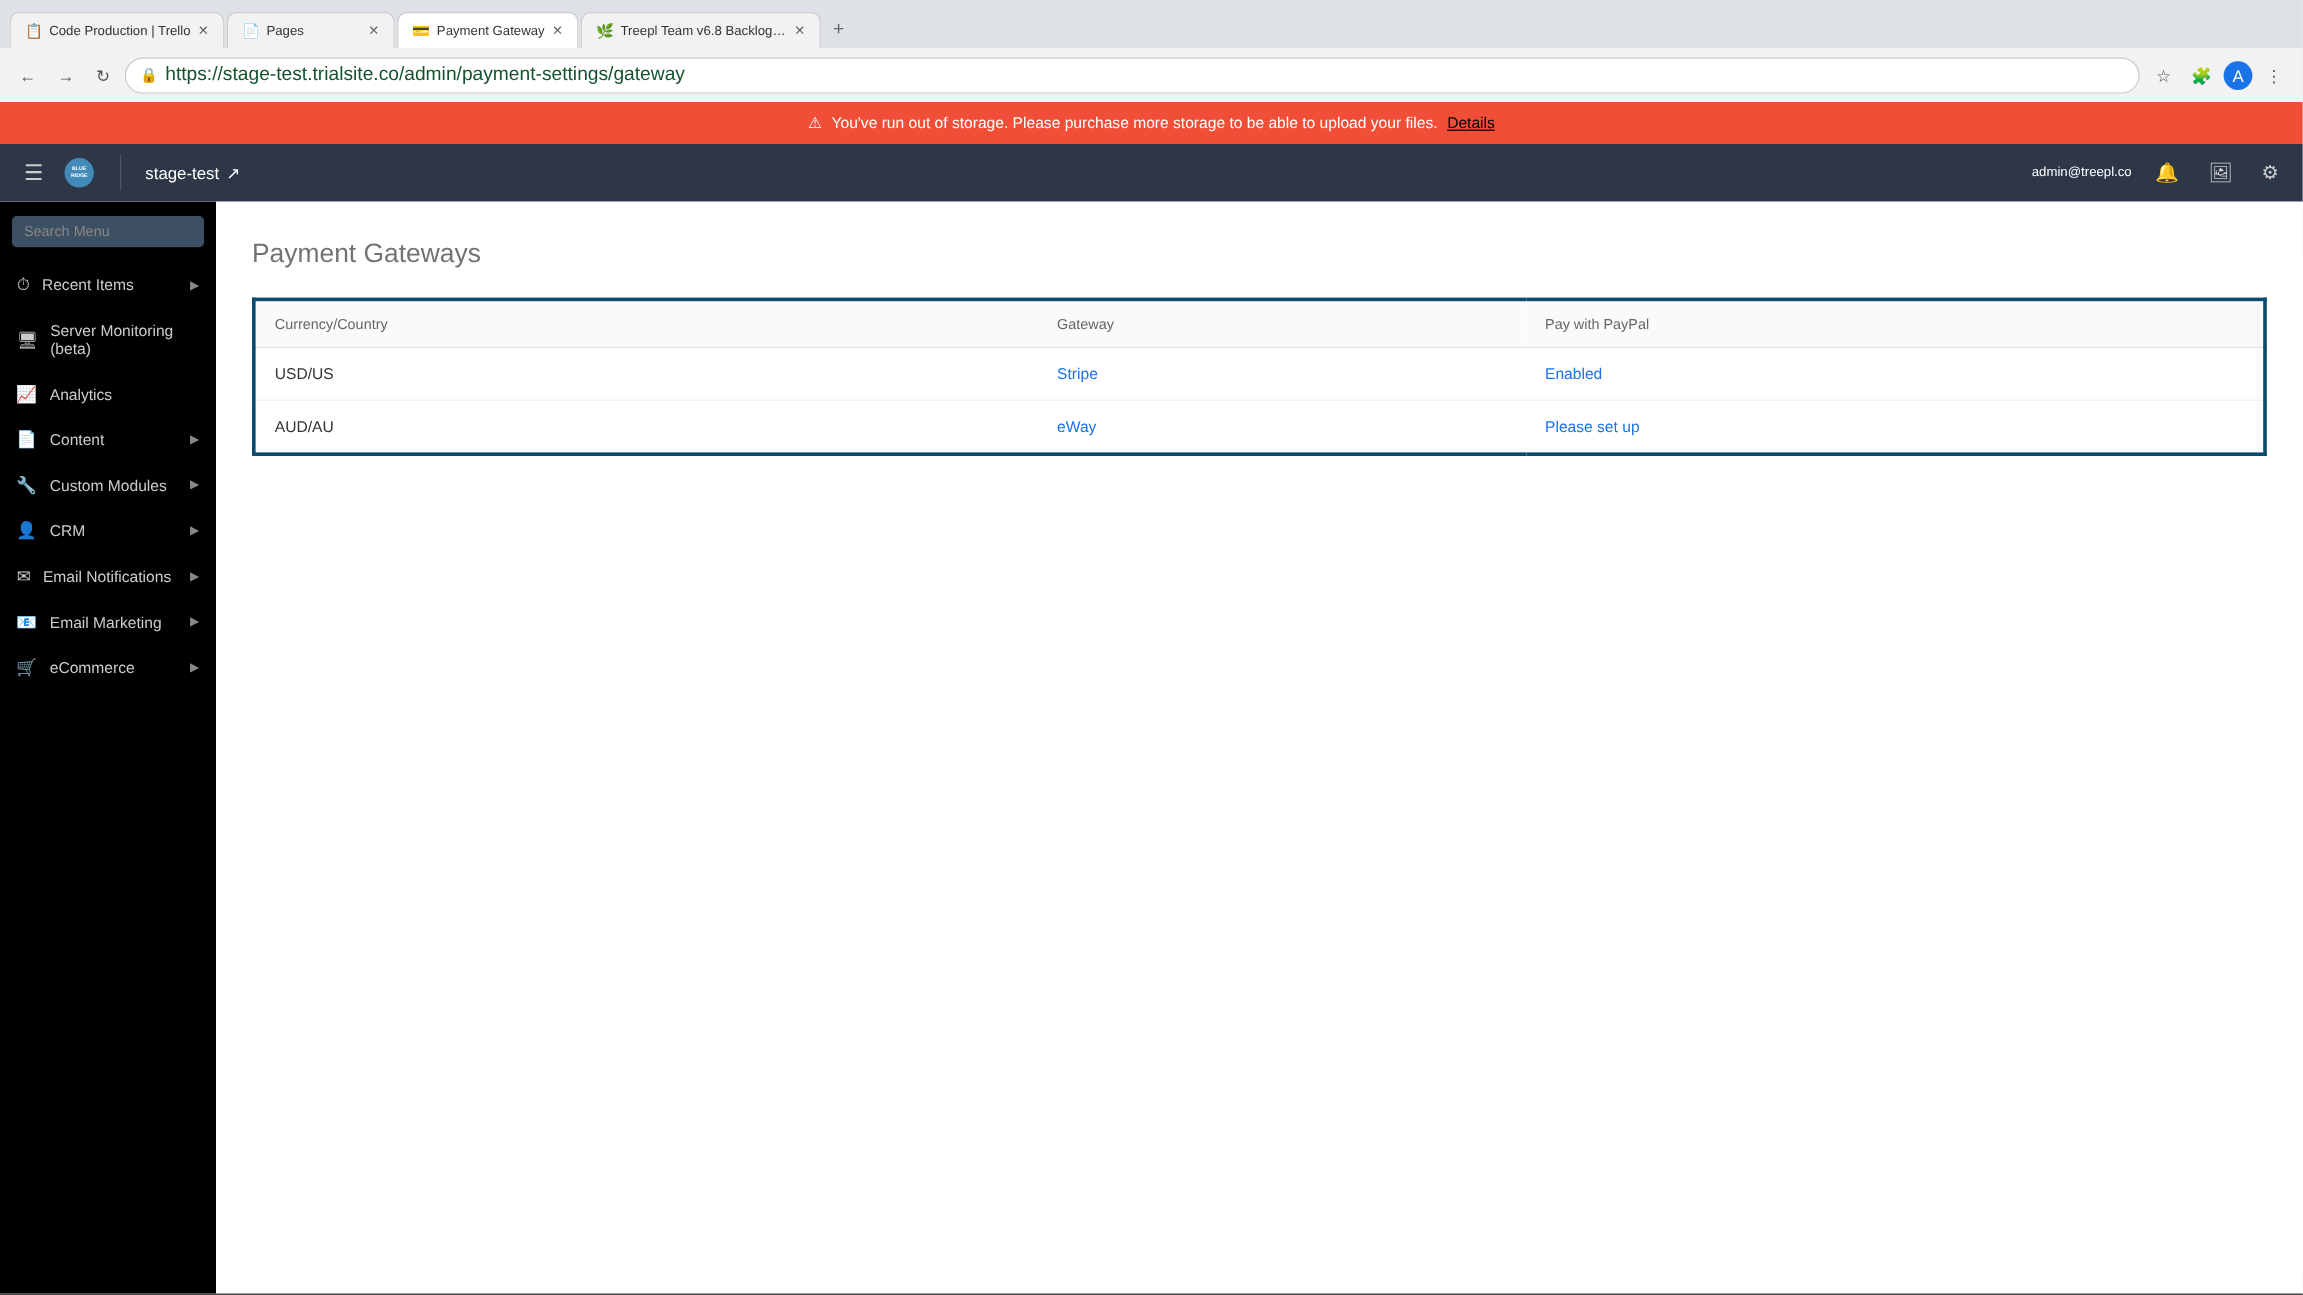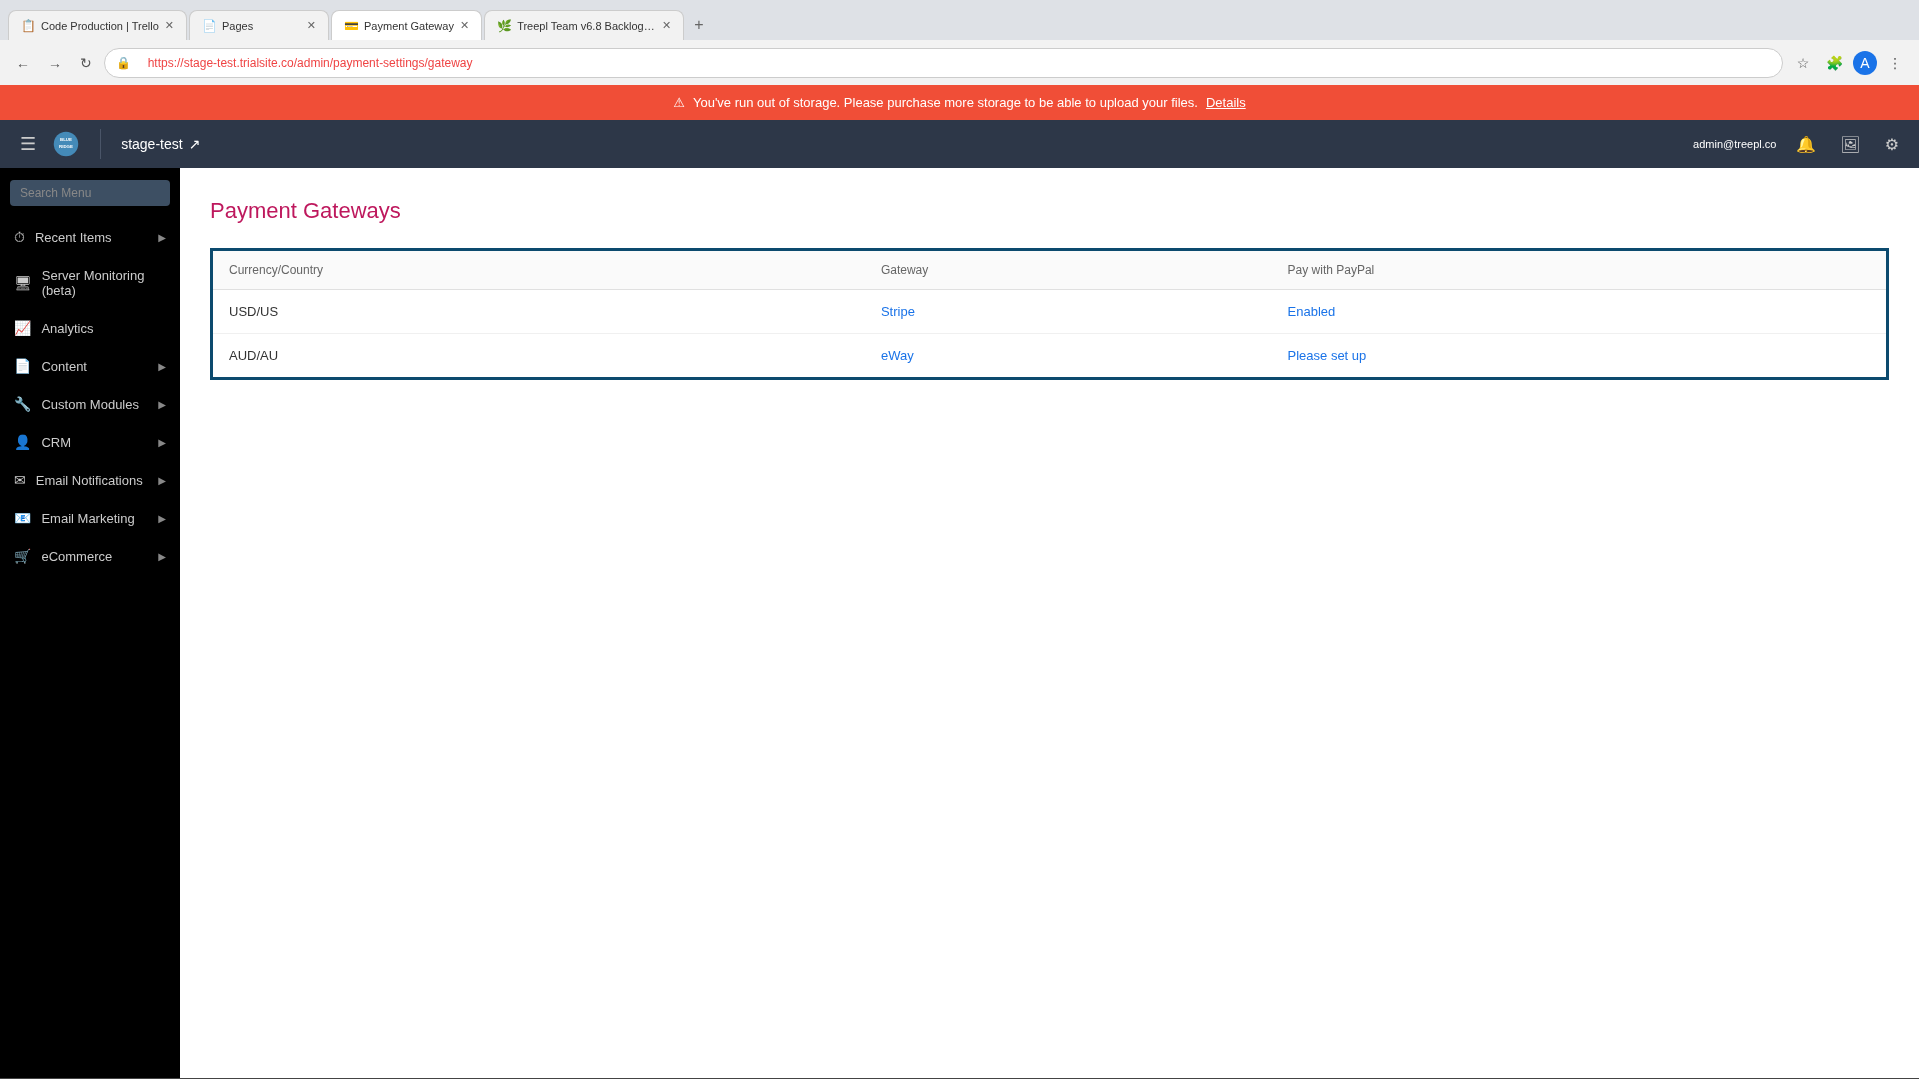--- a/index.html
+++ b/index.html
@@ -11,28 +11,28 @@
     .browser-tab { display: flex; align-items: center; padding: 0 12px; height: 30px; background: #f2f2f2; border-radius: 8px 8px 0 0; font-size: 12px; color: #333; margin-right: 2px; min-width: 140px; max-width: 200px; gap: 6px; cursor: pointer; border: 1px solid #ccc; border-bottom: none; }
     .browser-tab.active { background: #fff; z-index: 1; }
     .browser-tab .tab-favicon { width: 14px; height: 14px; flex-shrink: 0; }
     .browser-tab .tab-title { flex: 1; overflow: hidden; text-overflow: ellipsis; white-space: nowrap; font-size: 11px; }
     .browser-tab .tab-close { font-size: 11px; color: #666; cursor: pointer; }
     .browser-tab-new { background: none; border: none; padding: 0 8px; font-size: 16px; color: #666; cursor: pointer; height: 30px; display: flex; align-items: center; }
 
     .browser-toolbar { display: flex; align-items: center; padding: 6px 10px; gap: 6px; background: #f2f2f2; height: 45px; }
     .browser-nav-btn { background: none; border: none; padding: 4px 6px; cursor: pointer; color: #555; font-size: 14px; border-radius: 4px; }
     .browser-address-bar { flex: 1; display: flex; align-items: center; background: #fff; border: 1px solid #ccc; border-radius: 20px; padding: 4px 12px; gap: 6px; height: 30px; }
-    .browser-address-bar input { flex: 1; border: none; outline: none; font-size: 12px; color: #ef4444; margin-left: 10px; }
+    .browser-address-bar input { flex: 1; border: none; outline: none; font-size: 16px; color: #14532d; }
     .browser-address-icon { color: #666; font-size: 12px; }
     .browser-actions { display: flex; align-items: center; gap: 4px; }
     .browser-action-btn { background: none; border: none; width: 28px; height: 28px; cursor: pointer; color: #555; font-size: 14px; display: flex; align-items: center; justify-content: center; border-radius: 4px; }
 
     
     .alert-banner { background: #f04e37; color: #fff; text-align: center; padding: 10px; font-size: 13px; display: flex; align-items: center; justify-content: center; gap: 8px; }
-    .alert-banner a { color: #ffffff; text-decoration: underline; }
+    .alert-banner a { color: #000000; text-decoration: underline; }
 
     
     .app-container { display: flex; flex-direction: column; height: calc(1079px - 85px - 36px); }
     .app-header { background: #2d3748; color: #fff; height: 48px; display: flex; align-items: center; padding: 0 16px; gap: 12px; }
     .app-logo { display: flex; flex-direction: column; align-items: center; }
     .logo-icon { width: 28px; height: 28px; }
     .header-divider { width: 1px; background: #4a5568; height: 30px; margin: 0 8px; }
     .site-name { color: #fff; font-size: 14px; display: flex; align-items: center; gap: 6px; cursor: pointer; }
     .header-spacer { flex: 1; }
     .header-right { display: flex; align-items: center; gap: 16px; }
@@ -47,21 +47,21 @@
     .sidebar-search { padding: 12px 10px; }
     .sidebar-search input { width: 100%; background: #3d4f63; border: none; border-radius: 4px; padding: 6px 10px; color: #ccc; font-size: 12px; outline: none; }
     .sidebar-search input::placeholder { color: #888; }
     .sidebar-item { display: flex; align-items: center; padding: 11px 14px; cursor: pointer; font-size: 13px; color: #ccc; gap: 10px; position: relative; }
     .sidebar-item .item-icon { font-size: 14px; flex-shrink: 0; }
     .sidebar-item .item-label { flex: 1; }
     .sidebar-item .item-arrow { font-size: 10px; color: #888; }
 
     
     .page-content { flex: 1; background: #fff; overflow-y: auto; padding: 30px 30px; }
-    .page-title { font-size: 22px; font-weight: 400; color: #be185d; margin-bottom: 24px; }
+    .page-title { font-size: 22px; font-weight: 400; color: #737373; margin-bottom: 24px; }
 
     
     .data-table { width: 100%; border-collapse: collapse; background: #fff; border: 3px solid #0c4a6e; }
     .data-table th { text-align: left; padding: 12px 16px; font-size: 12px; color: #666; font-weight: 500; border-bottom: 1px solid #e0e0e0; background: #fafafa; }
     .data-table td { padding: 14px 16px; font-size: 13px; color: #333; border-bottom: 1px solid #f0f0f0; }
     .data-table tr:last-child td { border-bottom: none; }
     .link-blue { color: #1a73e8; text-decoration: none; cursor: pointer; }
 
     
     .devtools { height: 330px; background: #1e1e1e; border-top: 2px solid #444; display: flex; flex-direction: column; flex-shrink: 0; }

